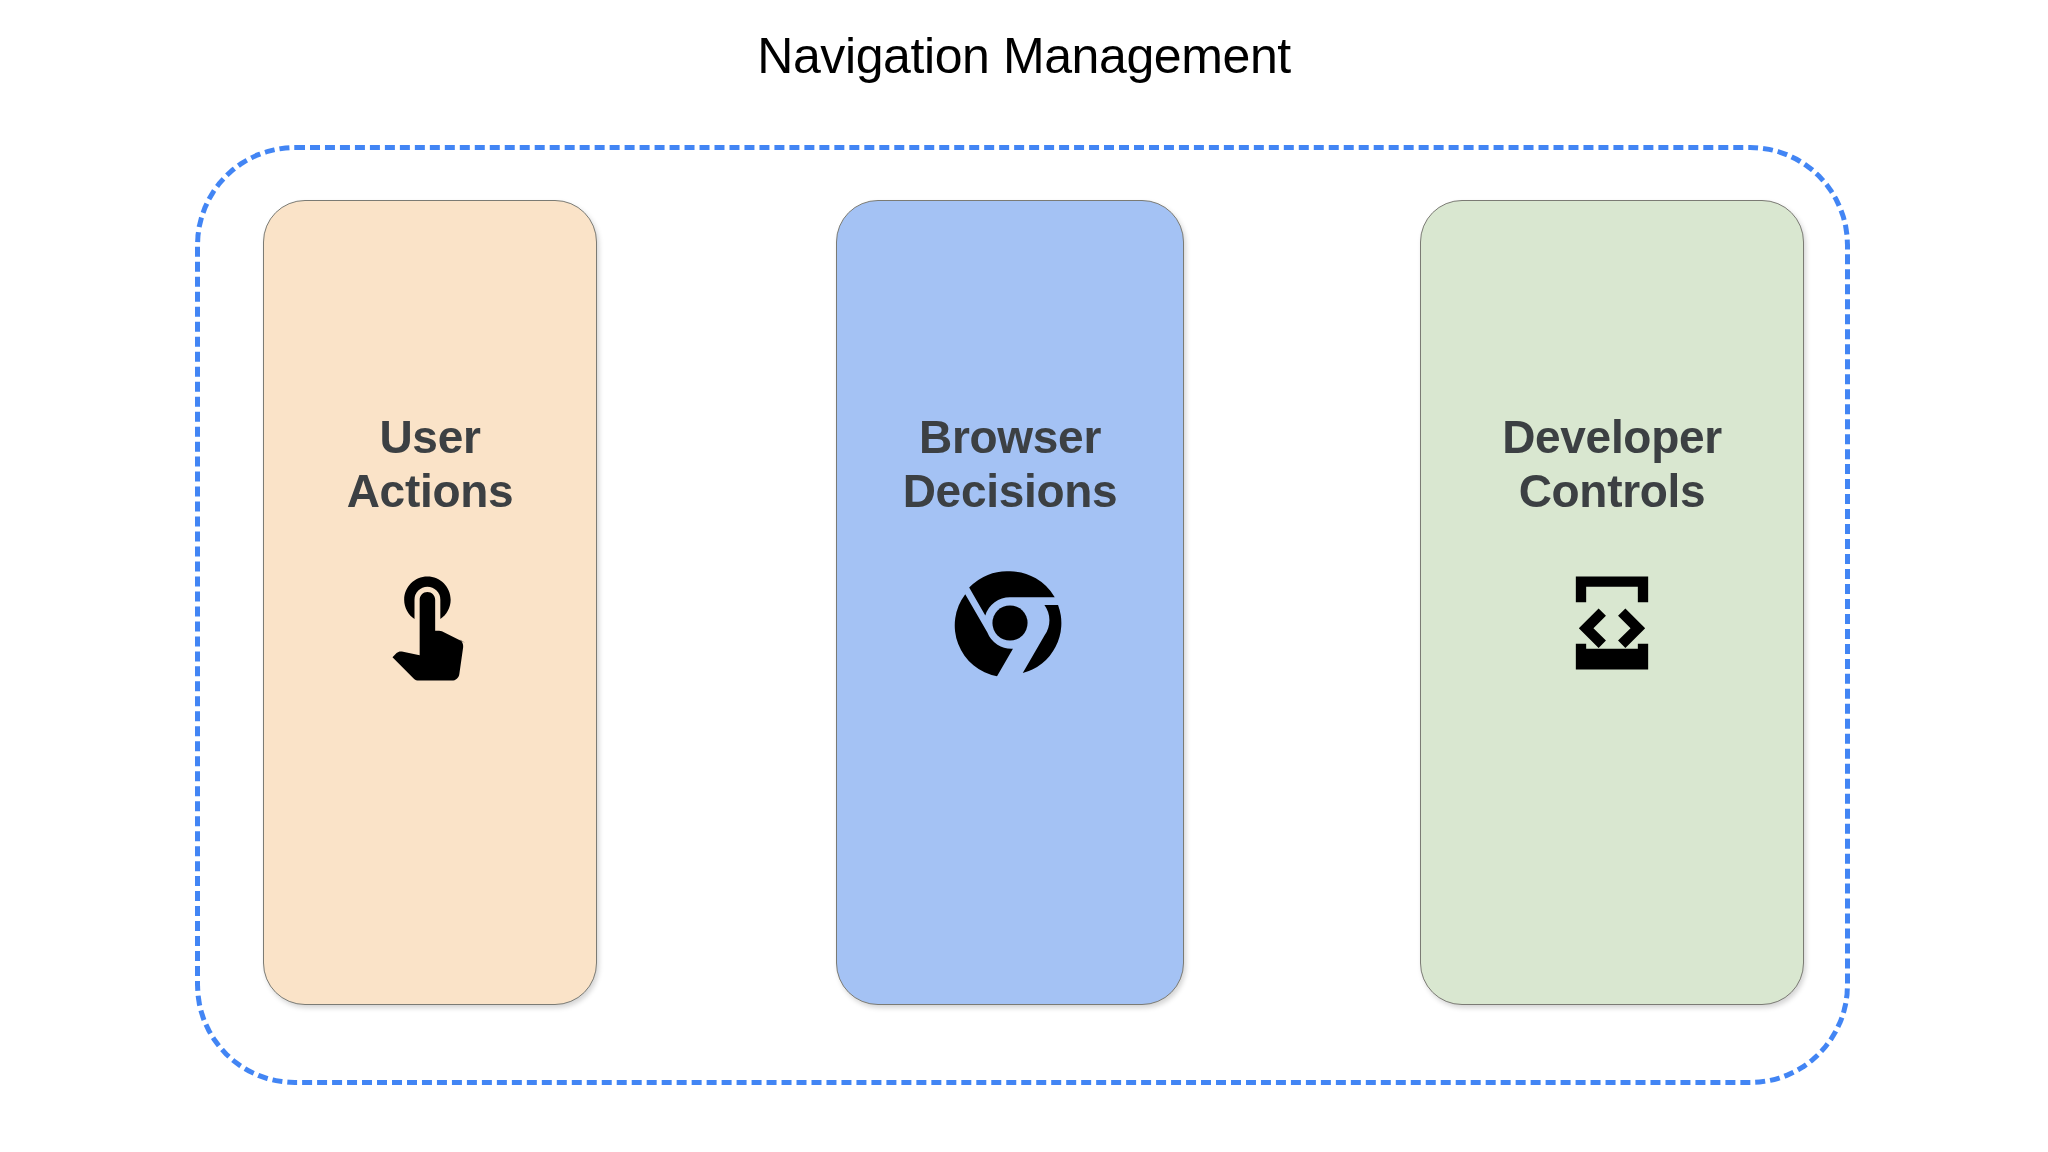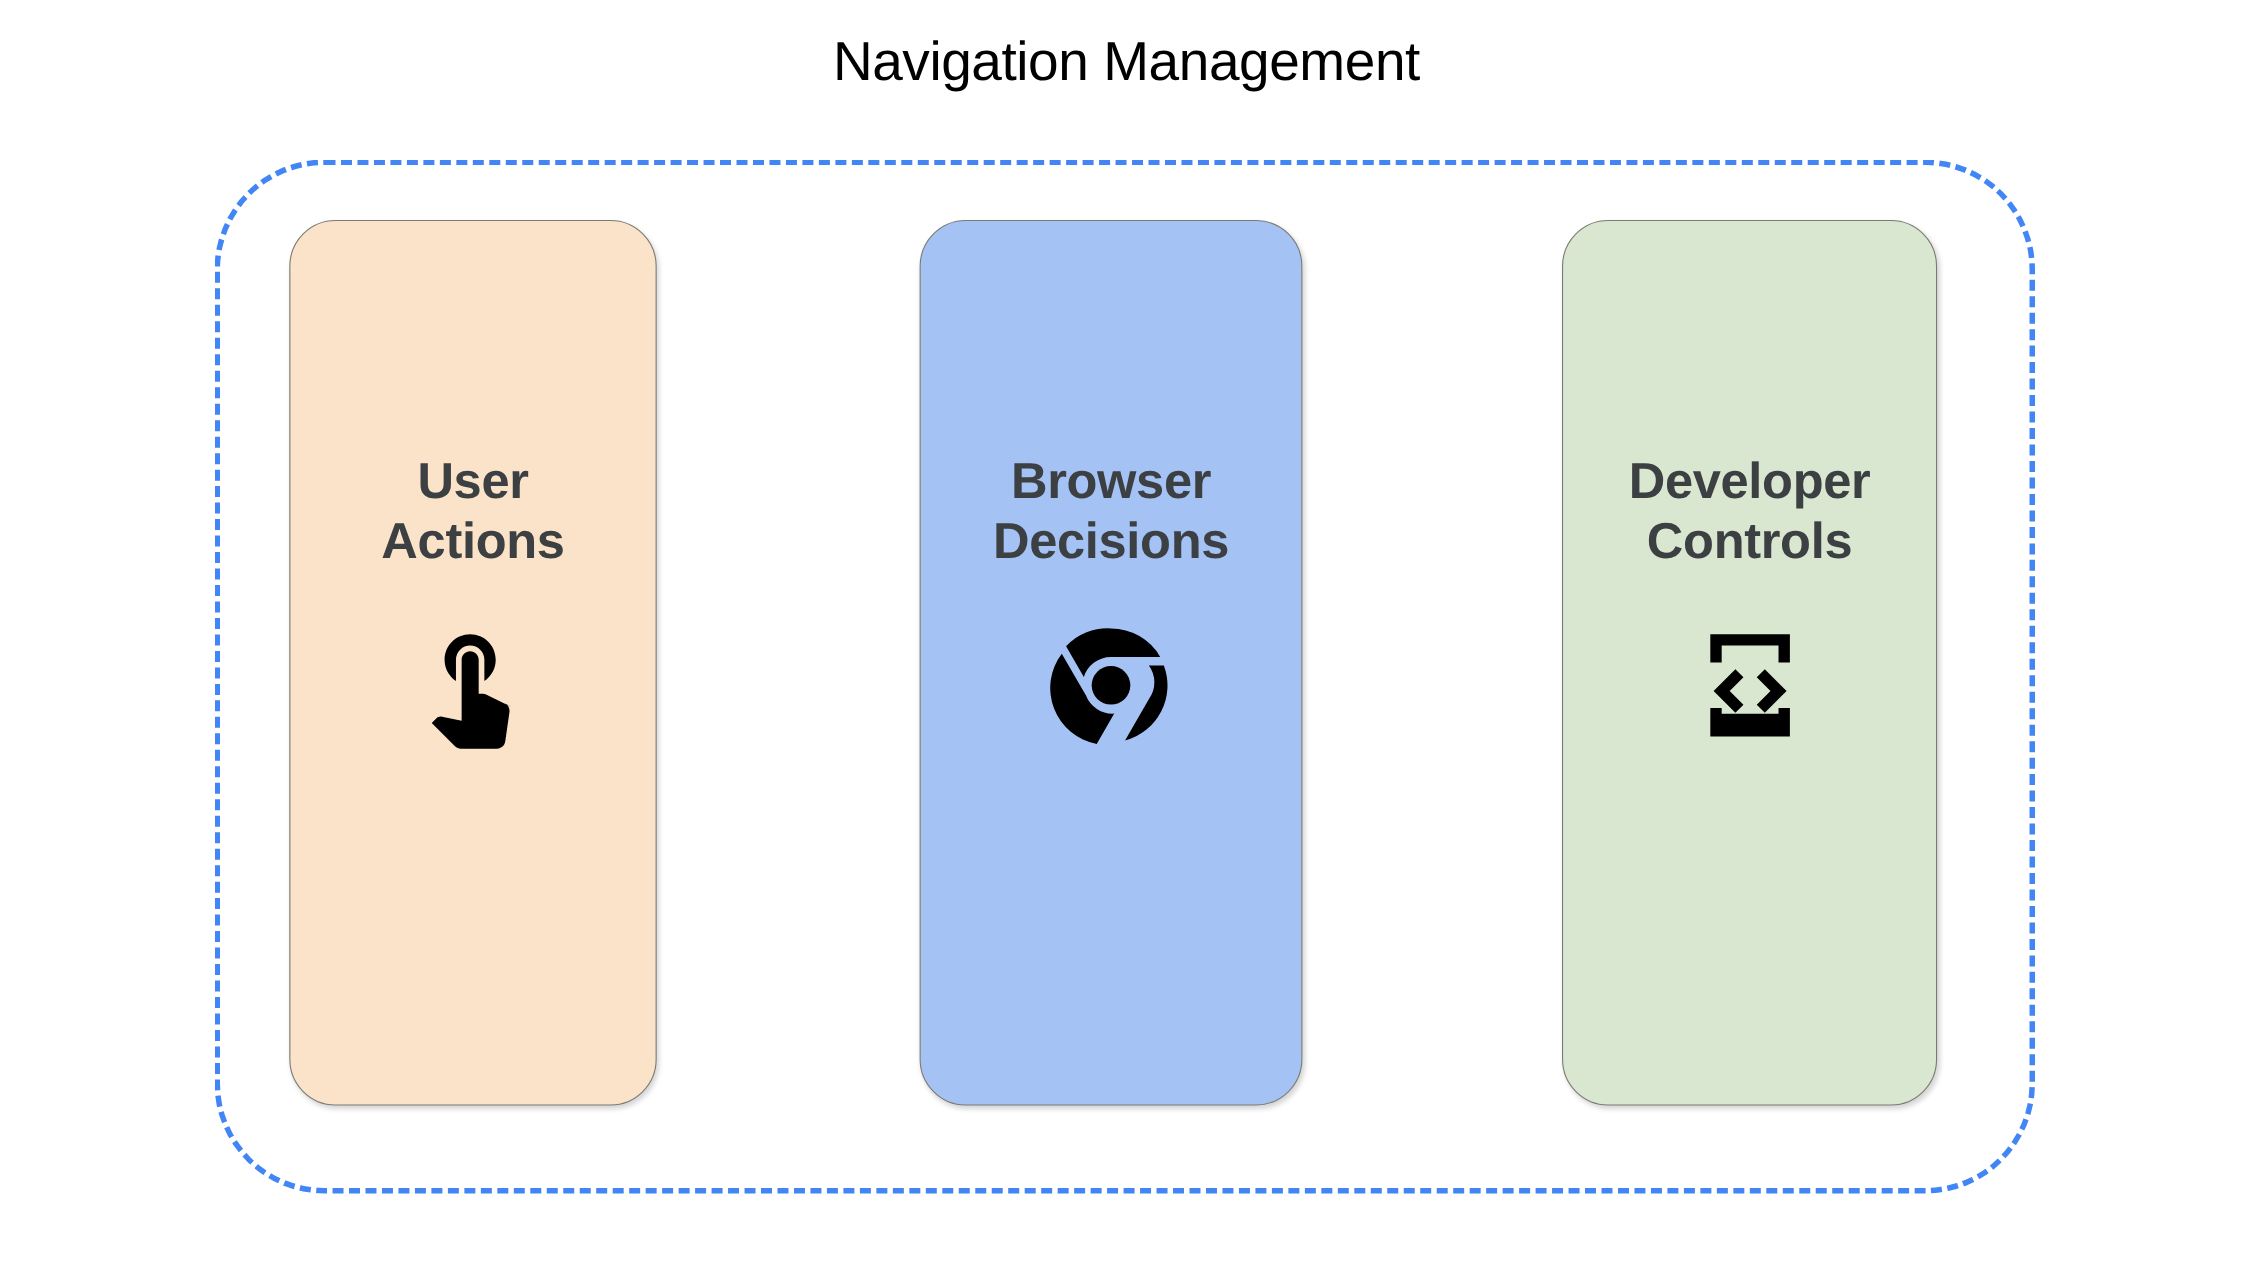--- a/index.html
+++ b/index.html
@@ -61,21 +61,21 @@
     border-radius: 42px;
     box-shadow: 2px 3px 5px rgba(0, 0, 0, 0.17);
     display: flex;
     flex-direction: column;
     align-items: center;
     justify-content: flex-start;
   }
 
   .card-user     { left: 68px;   width: 334px; background: #fae3c8; }
   .card-browser  { left: 641px;  width: 348px; background: #a4c2f4; }
-  .card-dev      { left: 1225px; width: 341px; background: #d9e7d0; }
+  .card-dev      { left: 1225px; width: 384px; background: #d9e7d0; }
 
   .card-label {
     margin-top: 210px;
     text-align: center;
     font-size: 46px;
     font-weight: 700;
     line-height: 1.17;
     letter-spacing: -0.3px;
     color: #3c4043;
     white-space: pre-line;

